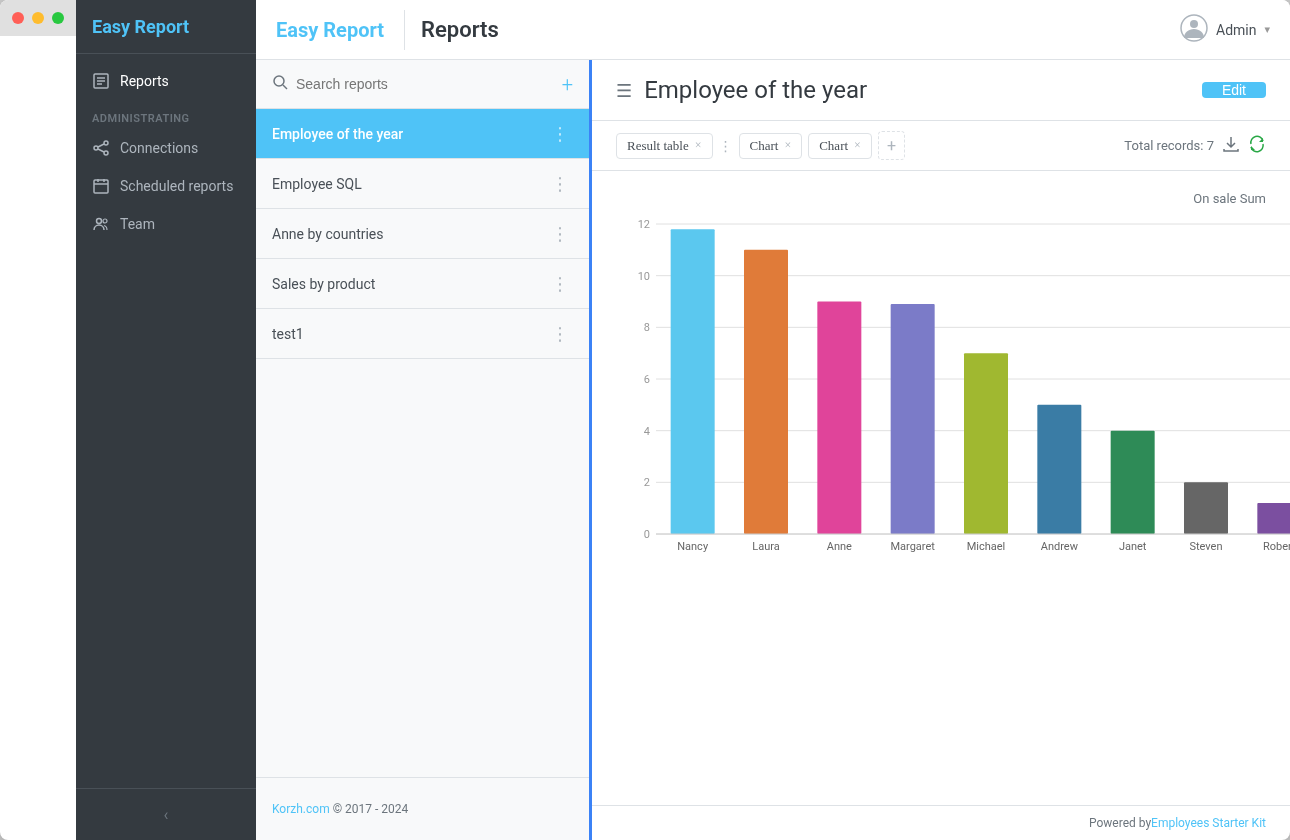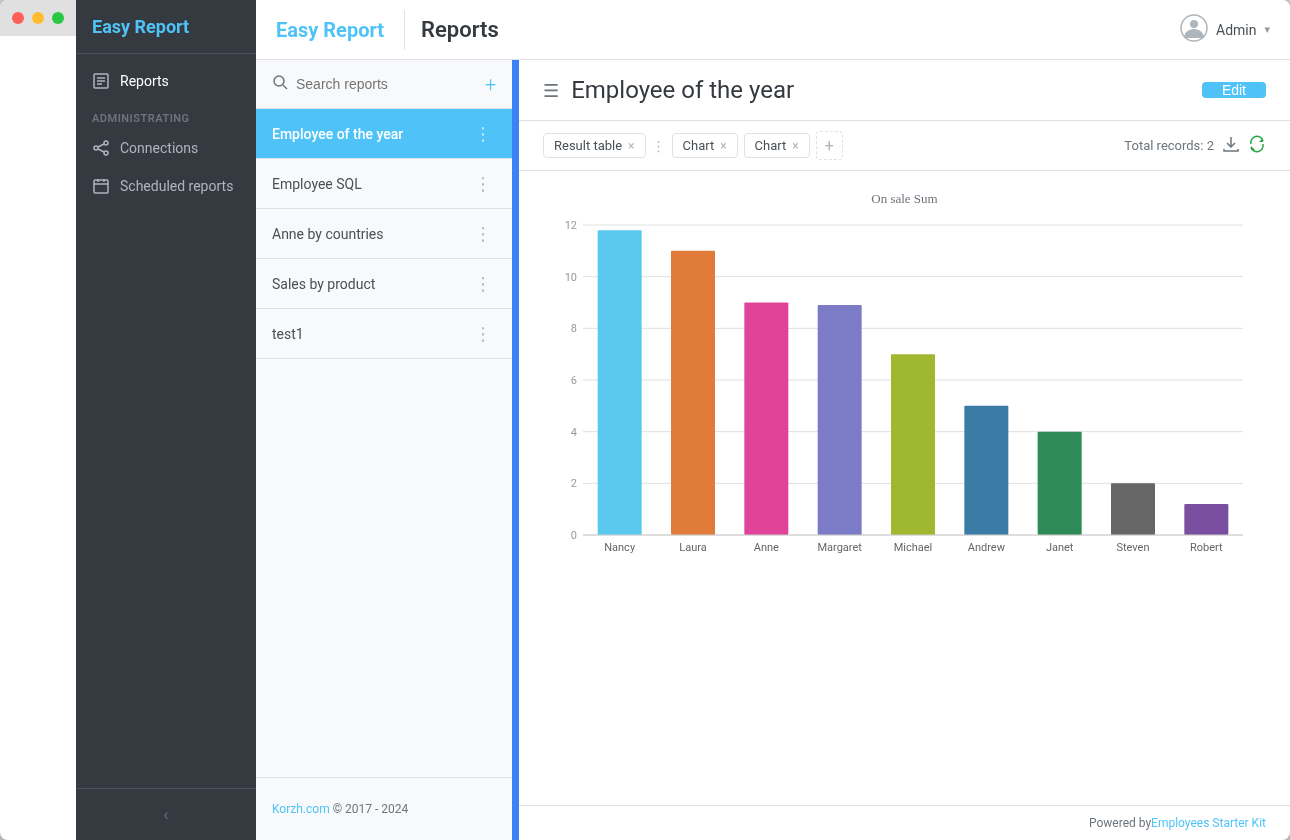--- a/index.html
+++ b/index.html
@@ -31,21 +31,21 @@
     
     .header { height: 60px; background: #fff; border-bottom: 1px solid #dee2e6; display: flex; align-items: center; padding: 0 20px; flex-shrink: 0; }
     .header-title { font-size: 22px; font-weight: 600; color: #343a40; flex: 1; }
     .header-user { display: flex; align-items: center; gap: 8px; color: #495057; font-size: 14px; cursor: pointer; }
     .header-divider { width: 1px; height: 40px; background: #dee2e6; margin: 0 16px; }
 
     
     .main { display: flex; flex: 1; overflow: hidden; }
 
     
-    .reports-panel { width: 263px; background: #f8f9fa; border-right: 7px solid #3b82f6; display: flex; flex-direction: column; flex-shrink: 0; }
+    .reports-panel { width: 336px; background: #f8f9fa; border-right: 3px solid #3b82f6; display: flex; flex-direction: column; flex-shrink: 0; }
     .search-bar { display: flex; align-items: center; padding: 12px 16px; border-bottom: 1px solid #dee2e6; gap: 8px; }
     .search-icon-wrap { color: #6c757d; }
     .search-input { flex: 1; border: none; background: transparent; font-size: 14px; color: #495057; outline: none; }
     .add-btn { color: #4fc3f7; font-size: 20px; cursor: pointer; font-weight: 300; }
 
     .report-item { display: flex; align-items: center; padding: 14px 16px; border-bottom: 1px solid #dee2e6; cursor: pointer; }
     .report-item.active { background: #4fc3f7; }
     .report-item-name { flex: 1; font-size: 14px; color: #495057; }
     .report-item.active .report-item-name { color: #fff; font-weight: 500; }
     .report-item-menu { color: #adb5bd; font-size: 18px; cursor: pointer; padding: 0 4px; }
@@ -58,31 +58,31 @@
     .detail-panel { flex: 1; display: flex; flex-direction: column; overflow: hidden; }
     .detail-header { display: flex; align-items: center; padding: 16px 24px; border-bottom: 1px solid #dee2e6; gap: 12px; }
     .detail-menu-icon { color: #6c757d; font-size: 18px; cursor: pointer; }
     .detail-title { font-size: 24px; font-weight: 400; color: #343a40; flex: 1; }
     .edit-btn { background: #4fc3f7; color: #fff; border: none; padding: 0 20px; border-radius: 4px; font-size: 14px; cursor: pointer; }
 
     .filter-bar { padding: 10px 24px; border-bottom: 1px solid #dee2e6; font-size: 14px; color: #495057; }
     .filter-link { color: #4fc3f7; text-decoration: none; }
 
     .tabs-bar { display: flex; align-items: center; padding: 10px 24px; border-bottom: 1px solid #dee2e6; gap: 6px; }
-    .tab-item { display: flex; align-items: center; border: 1px solid #dee2e6; border-radius: 4px; padding: 4px 10px; font-size: 13px; color: #495057; cursor: pointer; gap: 6px; background: #fff; }
+    .tab-item { display: flex; align-items: center; border: 1px solid #dee2e6; border-radius: 4px; padding: 4px 10px; font-size: 13px; color: #495057; cursor: pointer; gap: 6px; background: #fff; font-family: Liberation Serif, serif; }
     .tab-close { color: #adb5bd; font-size: 12px; cursor: pointer; }
     .tab-add { border: 1px dashed #dee2e6; border-radius: 4px; padding: 4px 8px; color: #adb5bd; cursor: pointer; background: #fff; }
     .tabs-right { margin-left: auto; display: flex; align-items: center; gap: 8px; color: #6c757d; font-size: 13px; }
     .icon-btn { color: #6c757d; cursor: pointer; font-size: 16px; }
     .icon-btn.green { color: #28a745; }
 
     
     .chart-area { flex: 1; padding: 20px 24px; overflow: auto; }
     .chart-container { position: relative; }
-    .chart-title { text-align: center; font-size: 13px; color: #6c757d; margin-bottom: 8px; font-family: Liberation Serif, serif; }
+    .chart-title { text-align: right; font-size: 13px; color: #6c757d; margin-bottom: 8px; }
 
     svg.bar-chart { overflow: visible; }
   </style>
 </head>
 <body>
 
 <div class="window">
 
   <div class="titlebar">
     <div class="titlebar-btn close"></div>
@@ -127,20 +127,31 @@
             <svg width="16" height="16" viewBox="0 0 16 16" fill="none">
               <rect x="1" y="2" width="14" height="13" rx="1" stroke="#adb5bd" stroke-width="1.5"></rect>
               <line x1="5" y1="1" x2="5" y2="4" stroke="#adb5bd" stroke-width="1.5"></line>
               <line x1="11" y1="1" x2="11" y2="4" stroke="#adb5bd" stroke-width="1.5"></line>
               <line x1="1" y1="6" x2="15" y2="6" stroke="#adb5bd" stroke-width="1.5"></line>
             </svg>
           </span>
           <span>Scheduled reports</span>
         </div>
 
+        <div class="sidebar-item">
+          <span class="sidebar-icon">
+            <svg width="16" height="16" viewBox="0 0 16 16" fill="none">
+              <circle cx="6" cy="5" r="2.5" stroke="#adb5bd" stroke-width="1.5"></circle>
+              <path d="M1 14c0-2.8 2.2-5 5-5s5 2.2 5 5" stroke="#adb5bd" stroke-width="1.5"></path>
+              <circle cx="12" cy="5" r="2" stroke="#adb5bd" stroke-width="1.2"></circle>
+              <path d="M14 14c0-2.2-1.3-4-3-4.5" stroke="#adb5bd" stroke-width="1.2"></path>
+            </svg>
+          </span>
+          <span>Team</span>
+        </div>
       </div>
 
       <div class="sidebar-footer">
         <div class="sidebar-collapse-btn">
           <span>‹</span>
         </div>
       </div>
     </div>
 
     <div style="flex:1; display:flex; flex-direction:column; overflow:hidden;">
@@ -222,21 +233,21 @@
             <div class="tab-item">
               <span>Chart</span>
               <span class="tab-close">×</span>
             </div>
             <div class="tab-item">
               <span>Chart</span>
               <span class="tab-close">×</span>
             </div>
             <div class="tab-add">+</div>
             <div class="tabs-right">
-              <span>Total records: 2</span>
+              <span>Total records: 7</span>
               <span class="icon-btn">
                 <svg width="18" height="18" viewBox="0 0 18 18" fill="none">
                   <path d="M9 2v10M5 8l4 4 4-4" stroke="#6c757d" stroke-width="1.5"></path>
                   <path d="M2 14v2h14v-2" stroke="#6c757d" stroke-width="1.5"></path>
                 </svg>
               </span>
               <span class="icon-btn green">
                 <svg width="18" height="18" viewBox="0 0 18 18" fill="none">
                   <path d="M3 9A6 6 0 0 1 15 6" stroke="#28a745" stroke-width="1.5"></path>
                   <path d="M15 9A6 6 0 0 1 3 12" stroke="#28a745" stroke-width="1.5"></path>

